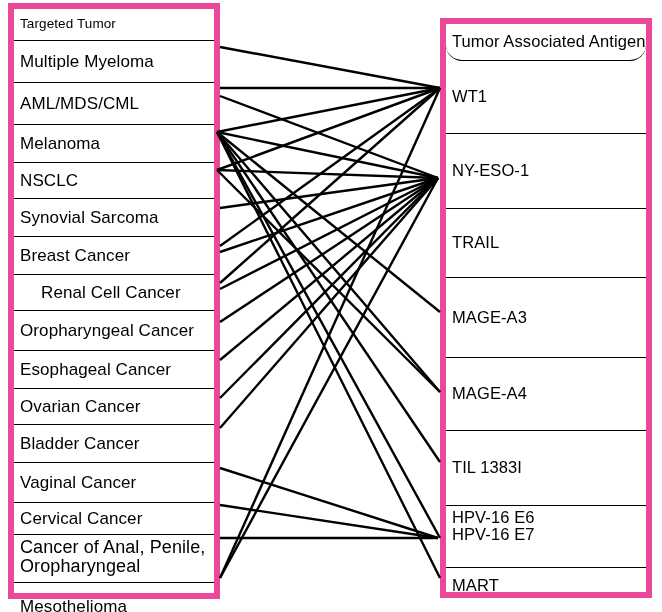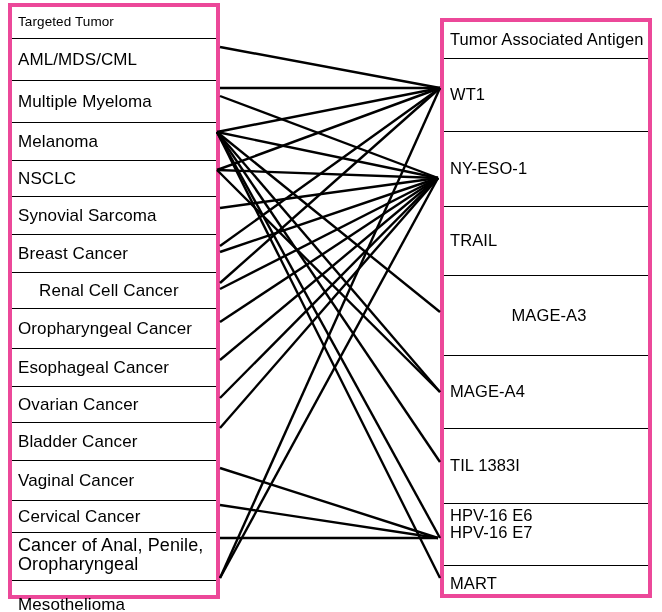--- a/index.html
+++ b/index.html
@@ -1,19 +1,19 @@
 <!DOCTYPE html>
 <html><head>
 <meta charset="utf-8">
 <style>
   html,body{margin:0;padding:0;background:#fff;}
   body{font-family:"Liberation Sans",sans-serif;}
   #stage{position:relative;width:662px;height:612px;background:#ffffff;overflow:hidden;}
 
-  .table{position:absolute;box-sizing:border-box;border:4px solid #ec4899;background:transparent;}
+  .table{position:absolute;box-sizing:border-box;border:6px solid #ec4899;background:transparent;}
   #left-table{left:8px;top:3px;width:212px;height:596px;}
   #right-table{left:440px;top:18px;width:212px;height:580px;}
 
   .row{position:relative;box-sizing:border-box;border-bottom:1.5px solid #000;
        display:flex;align-items:center;padding-left:6px;}
   .row:last-child{border-bottom:none;}
   .row .lbl{font-size:17px;color:#000;line-height:1.05;letter-spacing:.1px;}
   #right-table .row .lbl{font-size:16.5px;}
   .row.header .lbl{font-size:13.5px;}
   .row.two-line .lbl{font-size:18px;}
@@ -25,24 +25,24 @@
 </head>
 <body>
 
 <div id="stage">
 
   <div class="table" id="left-table">
       <div class="row header" style="height: 32px;">
         <span class="lbl">Targeted Tumor</span>
       </div>
       <div class="row" style="height: 42px;">
-        <span class="lbl">AML/MDS/CML</span>
+        <span class="lbl">Multiple Myeloma</span>
       </div>
       <div class="row" style="height: 42px;">
-        <span class="lbl">Multiple Myeloma</span>
+        <span class="lbl">AML/MDS/CML</span>
       </div>
       <div class="row" style="height: 38px;">
         <span class="lbl">Melanoma</span>
       </div>
       <div class="row" style="height: 36px;">
         <span class="lbl">NSCLC</span>
       </div>
       <div class="row" style="height: 38px;">
         <span class="lbl">Synovial Sarcoma</span>
       </div>
@@ -72,33 +72,33 @@
       </div>
       <div class="row two-line align-top" style="height: 48px;">
         <span class="lbl">Cancer of Anal, Penile,<br>Oropharyngeal</span>
       </div>
       <div class="row" style="height: 48px;">
         <span class="lbl">Mesothelioma</span>
       </div>
     </div>
 
   <div class="table" id="right-table">
-      <div class="row header" style="height: 37px;">
+      <div class="row header" style="height: 37px; border-radius: 16px;">
         <span class="lbl">Tumor Associated Antigen</span>
       </div>
       <div class="row" style="height: 73px;">
         <span class="lbl">WT1</span>
       </div>
       <div class="row" style="height: 75px;">
         <span class="lbl">NY-ESO-1</span>
       </div>
       <div class="row" style="height: 69px; text-align: right;">
         <span class="lbl">TRAIL</span>
       </div>
-      <div class="row" style="height: 80px; justify-content: center;">
+      <div class="row" style="height: 80px;">
         <span class="lbl">MAGE-A3</span>
       </div>
       <div class="row" style="height: 73px;">
         <span class="lbl">MAGE-A4</span>
       </div>
       <div class="row" style="height: 75px;">
         <span class="lbl">TIL 1383I</span>
       </div>
       <div class="row two-line align-top" style="height: 62px;">
         <span class="lbl">HPV-16 E6<br>HPV-16 E7</span>

